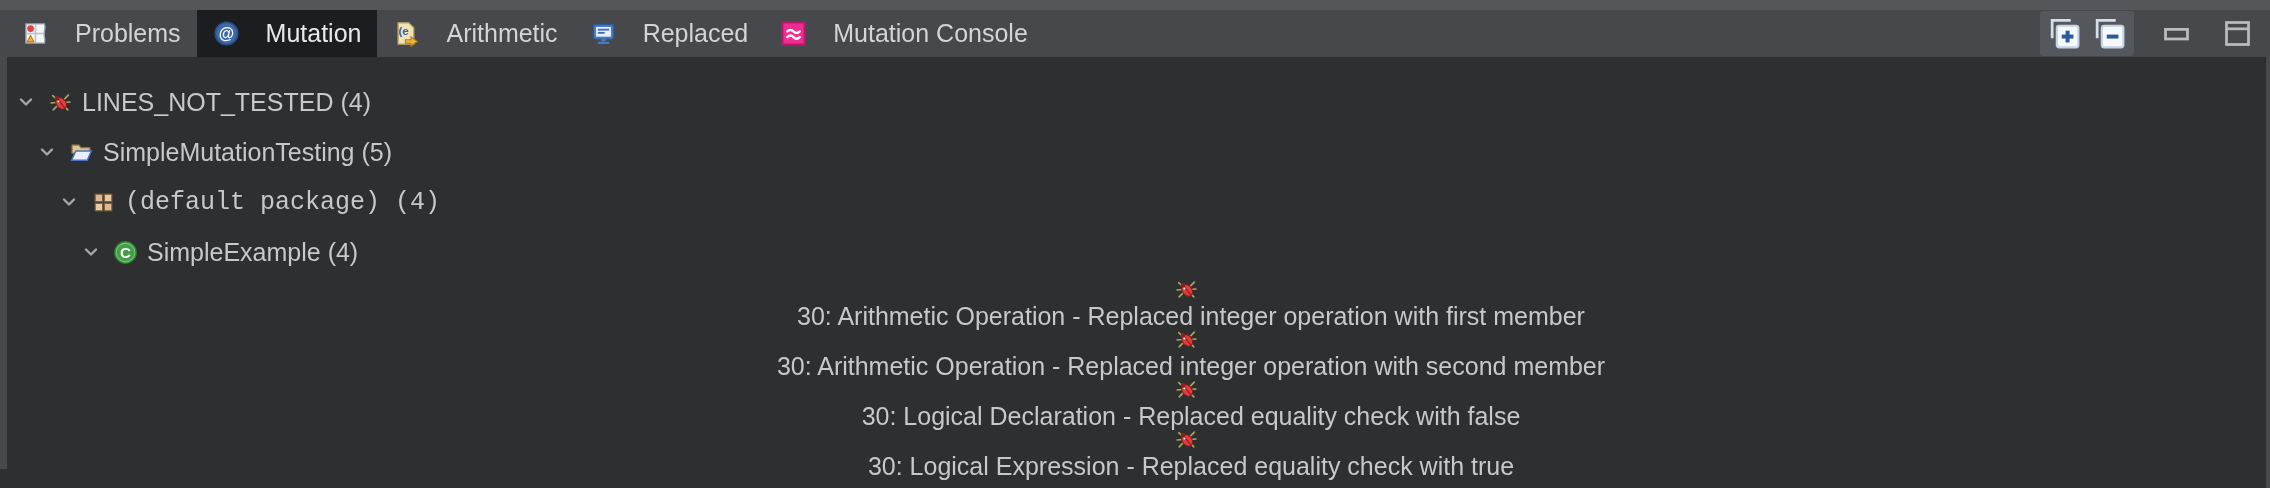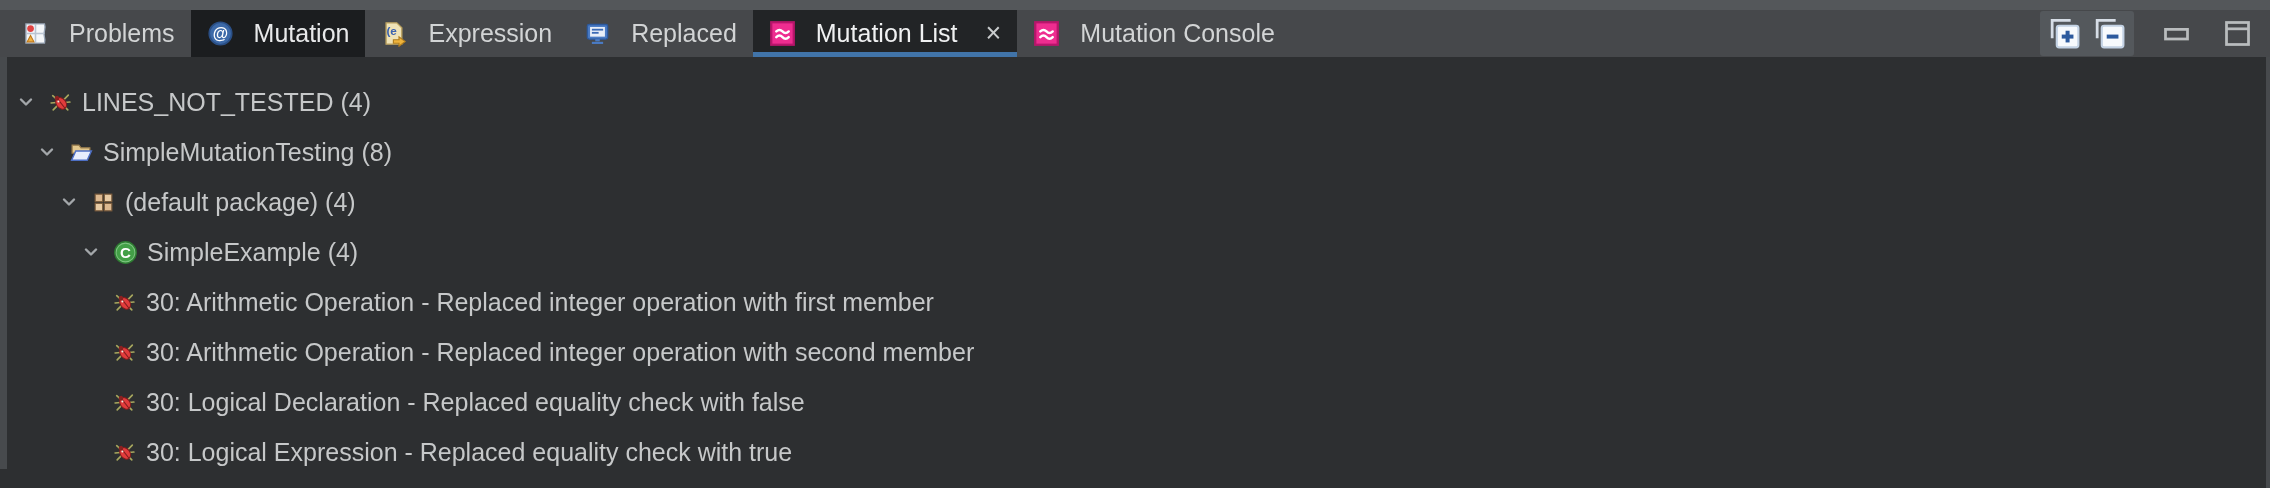--- a/index.html
+++ b/index.html
@@ -9,21 +9,21 @@
     font-family:"Liberation Sans","DejaVu Sans",sans-serif;
     -webkit-font-smoothing:antialiased;
   }
   .top-strip{position:absolute;top:0;left:0;width:2270px;height:10px;background:#54575a;}
   .tabbar{
     position:absolute;top:10px;left:0;width:2270px;height:47px;
     background:#46484b;display:flex;justify-content:space-between;align-items:stretch;
   }
   .tabs{display:flex;align-items:stretch;padding-left:6px;}
   .tab{
-    display:flex;align-items:center;gap:20px;padding:0 16px;
+    display:flex;align-items:center;gap:26px;padding:0 16px;
     font-size:25px;color:#d2d4d5;cursor:default;position:relative;white-space:nowrap;
   }
   .tab.dark{background:#1b1d1f;color:#e8e9ea;}
   .tab.active{background:#222426;color:#f0f1f2;}
   .tab.active::after{
     content:"";position:absolute;left:0;right:0;bottom:0;height:5px;background:#4174a9;
   }
   .tab .close{margin-left:8px;font-size:27px;line-height:1;color:#c9cccd;}
   .tabicon{width:27px;height:27px;flex:0 0 auto;}
   .tab-actions{display:flex;align-items:center;gap:24px;padding-right:14px;}
@@ -36,23 +36,23 @@
   .tbicon{width:37px;height:37px;}
   .wicon{width:33px;height:33px;}
   .tree{position:absolute;top:48px;left:0;width:2270px;height:431px;background:#2d2f31;padding-top:8px;box-sizing:border-box;margin-top:21px;}
   .left-strip{position:absolute;left:0;top:57px;width:7px;height:412px;background:#474a4d;}
   .right-strip{position:absolute;right:0;top:57px;width:4px;height:431px;background:#474a4d;}
   .row{display:flex;align-items:center;height:50px;font-size:25px;color:#c6c8c9;white-space:nowrap;}
   .chev{width:24px;height:24px;margin-right:10px;flex:0 0 auto;}
   .ticon{width:25px;height:25px;margin-right:9px;flex:0 0 auto;}
   .lvl0{padding-left:14px;}
   .lvl1{padding-left:35px;}
-  .lvl2{padding-left:57px;}
+  .lvl2{padding-left:57px;font-family:Liberation Mono, monospace;}
   .lvl3{padding-left:79px;align-items:center;}
-  .lvl4{padding-left:112px;}
+  .lvl4{padding-left:112px;flex-direction:column;}
   .defs{position:absolute;width:0;height:0;overflow:hidden;}
 </style>
 </head>
 <body>
 
 <svg class="defs" xmlns="http://www.w3.org/2000/svg">
   <defs>
     <symbol id="sym-chevron" viewBox="0 0 24 24">
       <path d="M7 9.5 L12 14.5 L17 9.5" fill="none" stroke="#a3a7aa" stroke-width="2.4" stroke-linecap="round" stroke-linejoin="round"></path>
     </symbol>
@@ -154,37 +154,30 @@
         <svg class="tabicon">
             <use href="#sym-javadoc"></use>
           </svg>
         <span>Mutation</span>
       </div>
 
       <div class="tab">
         <svg class="tabicon">
             <use href="#sym-declaration"></use>
           </svg>
-        <span>Expression</span>
+        <span>Arithmetic</span>
       </div>
 
       <div class="tab">
         <svg class="tabicon">
             <use href="#sym-console"></use>
           </svg>
         <span>Replaced</span>
       </div>
 
-      <div class="tab active">
-        <svg class="tabicon">
-            <use href="#sym-mutation"></use>
-          </svg>
-        <span>Mutation List</span>
-        <span class="close">×</span>
-      </div>
 
       <div class="tab">
         <svg class="tabicon">
             <use href="#sym-mutation"></use>
           </svg>
         <span>Mutation Console</span>
       </div>
 
     </div>
 
@@ -226,21 +219,21 @@
       <span>LINES_NOT_TESTED (4)</span>
     </div>
 
     <div class="row lvl1">
       <svg class="chev">
           <use href="#sym-chevron"></use>
         </svg>
       <svg class="ticon">
           <use href="#sym-folder-open"></use>
         </svg>
-      <span>SimpleMutationTesting (8)</span>
+      <span>SimpleMutationTesting (5)</span>
     </div>
 
     <div class="row lvl2">
       <svg class="chev">
           <use href="#sym-chevron"></use>
         </svg>
       <svg class="ticon">
           <use href="#sym-package"></use>
         </svg>
       <span>(default package) (4)</span>

